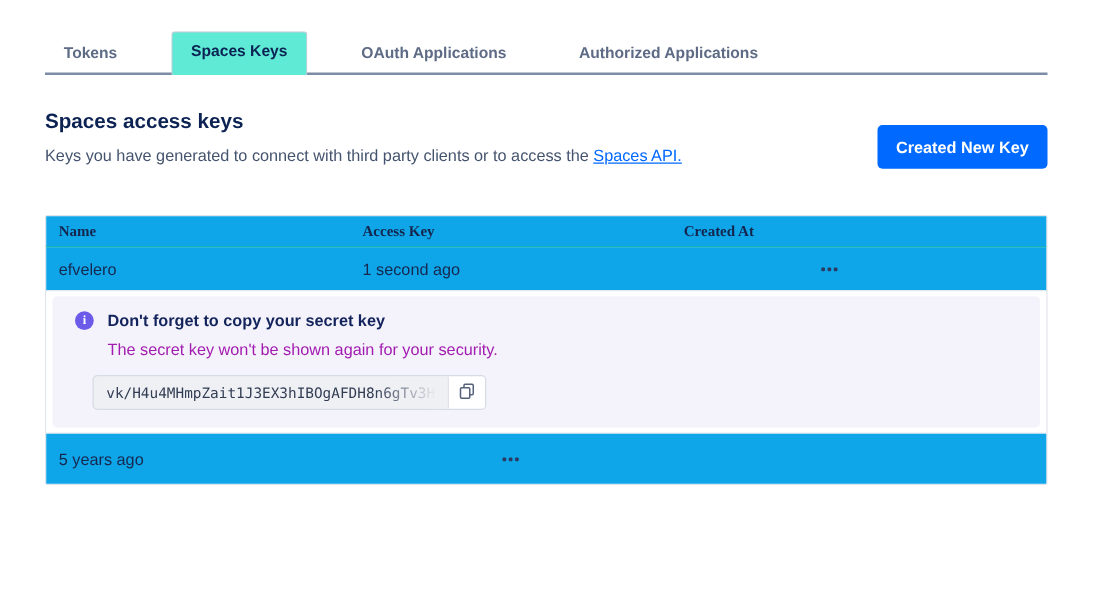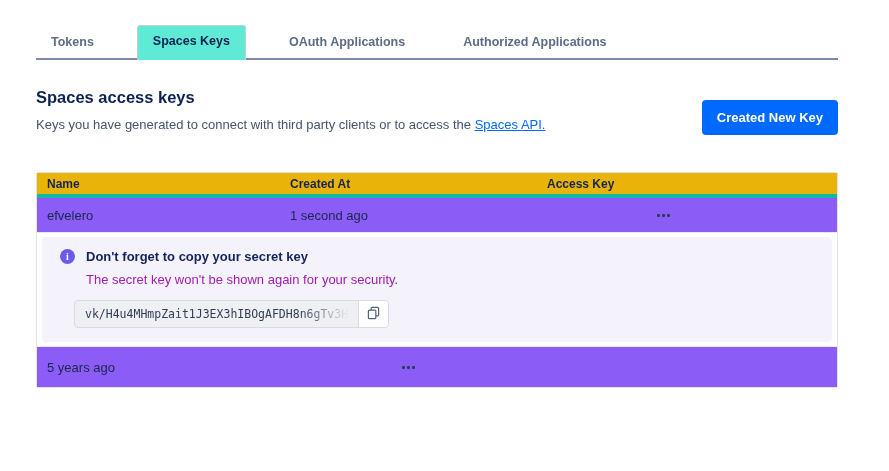--- a/index.html
+++ b/index.html
@@ -18,23 +18,23 @@
   
   .section-row { display: flex; justify-content: space-between; align-items: center; }
   .section-heading { margin-top: 25px; font-size: 16.5px; font-weight: 700; color: #0b2253; }
   .section-desc { margin-top: 10px; font-size: 13px; color: #45546e; }
   .section-desc a { color: #0069ff; text-decoration: underline; cursor: pointer; }
   .generate-btn { margin-top: 40px; background: #0069ff; color: #fff; border: none; border-radius: 4px; padding: 10px 15px; font-size: 13px; font-weight: 700; font-family: "Liberation Sans", sans-serif; cursor: pointer; white-space: nowrap; }
 
   
   .table { margin-top: 37px; border: 1px solid #dfe3ea; border-radius: 2px; }
   .tr { display: grid; grid-template-columns: 243px 257px 1fr 48px; align-items: center; }
-  .th-row { background: #eab308; border-bottom: 4px solid #14b8a6; height: 25px; }
+  .th-row { background: #0ea5e9; border-bottom: 1px solid #14b8a6; height: 25px; font-family: Liberation Serif, serif; }
   .th { font-size: 12px; font-weight: 700; color: #15264e; padding-left: 10px; }
-  .data-row { height: 35px; border-bottom: 1px solid #e6e9ef; background: #8b5cf6; }
+  .data-row { height: 35px; border-bottom: 1px solid #e6e9ef; background: #0ea5e9; }
   .data-row.last { height: 40px; border-bottom: none; }
   .td { font-size: 13px; color: #17284f; padding-left: 10px; }
   .key-cell { display: flex; align-items: center; gap: 9px; }
   .copy-icon-btn { display: inline-flex; align-items: center; cursor: pointer; background: none; border: none; padding: 0; }
   .copy-svg { stroke: #56617a; fill: none; stroke-width: 1.3; }
 
   
   .menu-btn { display: flex; gap: 2px; justify-content: center; align-items: center; cursor: pointer; background: none; border: none; width: 100%; }
   .menu-btn i { width: 3px; height: 3px; background: #2b3a61; border-radius: 1px; display: block; }
 
@@ -70,22 +70,22 @@
       <h2 class="section-heading">Spaces access keys</h2>
       <p class="section-desc"><span>Keys you have generated to connect with third party clients or to access the </span><a>Spaces API.</a></p>
     </div>
     <button class="generate-btn">Created New Key</button>
   </div>
 
   <div class="table">
 
     <div class="tr th-row">
       <div class="th">Name</div>
+      <div class="th">Access Key</div>
       <div class="th">Created At</div>
-      <div class="th">Access Key</div>
       <div class="th"></div>
     </div>
 
     <div class="tr data-row">
       <div class="td">efvelero</div>
       <div class="td">1 second ago</div>
       <button class="menu-btn">
         <span style="display:flex;gap:2px;">
             <i></i>
             <i></i>

